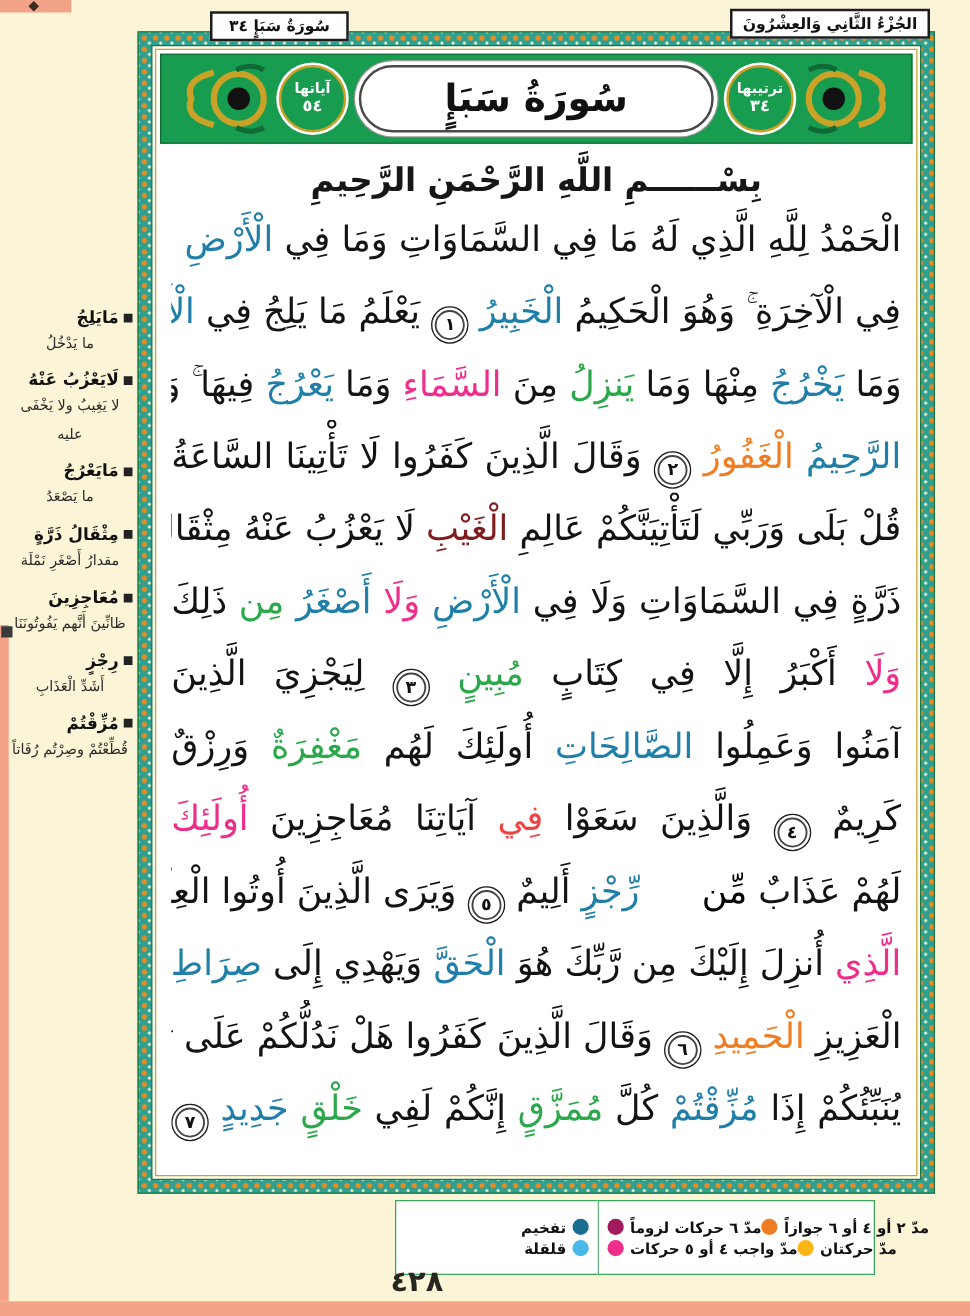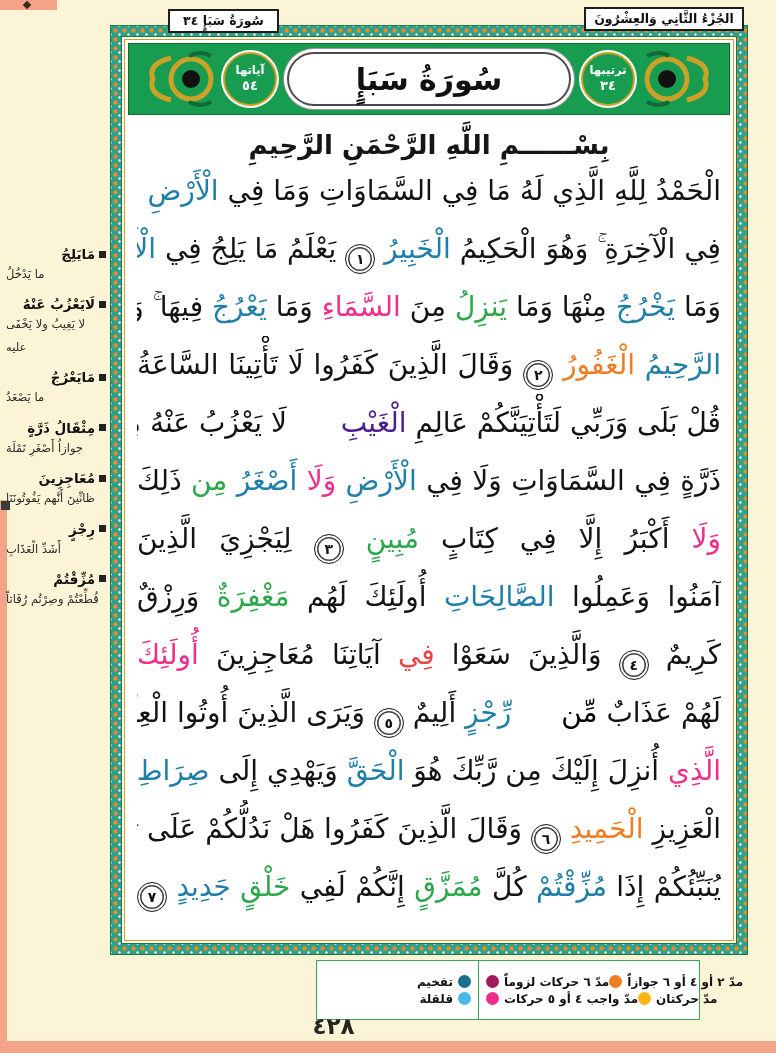--- a/index.html
+++ b/index.html
@@ -90,21 +90,21 @@
     width:30px; height:30px; border-radius:50%;
     border:1.5px solid #1d1d1d;
     box-shadow: inset 0 0 0 2px #fff, inset 0 0 0 3.5px #444;
     font-size:14px; font-weight:bold; color:#111;
     vertical-align:-6px;
   }
 
   
   .margin-notes {
     position:absolute; left:6px; top:246px; width:100px; z-index:2;
-    direction:rtl; text-align:left;
+    direction:rtl; text-align:center;
     display:flex; flex-direction:column; gap:11px;
   }
   .note-word {
     display:flex; align-items:center; justify-content:flex-start; gap:4px;
     font-size:13.5px; font-weight:bold; color:#101010; direction:rtl;
   }
   .note-sq { flex:none; width:7px; height:7px; background:#222; display:inline-block; }
   .note-meaning { font-size:11.5px; color:#2a2a2a; line-height:1.95; margin-top:1px; }
 
   
@@ -181,21 +181,21 @@
       </svg>
     </div>
 
     <div class="quran-area">
       <div class="bismillah">بِسْــــــمِ اللَّهِ الرَّحْمَنِ الرَّحِيمِ</div>
       <div id="quran-lines">
           <div class="q-line"><span>الْحَمْدُ لِلَّهِ الَّذِي لَهُ مَا فِي السَّمَاوَاتِ وَمَا فِي </span><span style="color: rgb(31, 127, 168);">الْأَرْضِ</span><span> وَلَهُ الْحَمْدُ</span></div>
           <div class="q-line"><span>فِي الْآخِرَةِ ۚ وَهُوَ الْحَكِيمُ </span><span style="color: rgb(31, 127, 168);">الْخَبِيرُ</span><span> </span><span class="verse-medallion">١</span><span> يَعْلَمُ مَا يَلِجُ فِي </span><span style="color: rgb(31, 127, 168);">الْأَرْضِ</span></div>
           <div class="q-line"><span>وَمَا </span><span style="color: rgb(31, 127, 168);">يَخْرُجُ</span><span> مِنْهَا وَمَا </span><span style="color: rgb(43, 168, 74);">يَنزِلُ</span><span> مِنَ </span><span style="color: rgb(239, 45, 138);">السَّمَاءِ</span><span> وَمَا </span><span style="color: rgb(31, 127, 168);">يَعْرُجُ</span><span> فِيهَا ۚ وَهُوَ</span></div>
           <div class="q-line"><span style="color: rgb(31, 127, 168);">الرَّحِيمُ</span><span> </span><span style="color: rgb(239, 125, 35);">الْغَفُورُ</span><span> </span><span class="verse-medallion">٢</span><span> وَقَالَ الَّذِينَ كَفَرُوا لَا تَأْتِينَا السَّاعَةُ</span></div>
-          <div class="q-line"><span>قُلْ بَلَى وَرَبِّي لَتَأْتِيَنَّكُمْ عَالِمِ </span><span style="color: #4c1d95; margin-left: 45px;">الْغَيْبِ</span><span>  لَا يَعْزُبُ عَنْهُ مِثْقَالُ</span></div>
+          <div class="q-line"><span>قُلْ بَلَى وَرَبِّي لَتَأْتِيَنَّكُمْ عَالِمِ </span><span style="color: #7f1d1d;">الْغَيْبِ</span><span>  لَا يَعْزُبُ عَنْهُ مِثْقَالُ</span></div>
           <div class="q-line"><span>ذَرَّةٍ فِي السَّمَاوَاتِ وَلَا فِي </span><span style="color: rgb(31, 127, 168);">الْأَرْضِ</span><span> </span><span style="color: rgb(239, 45, 138);">وَلَا</span><span> </span><span style="color: rgb(31, 127, 168);">أَصْغَرُ</span><span> </span><span style="color: rgb(43, 168, 74);">مِن</span><span> ذَلِكَ</span></div>
           <div class="q-line"><span style="color: rgb(239, 45, 138);">وَلَا</span><span> أَكْبَرُ إِلَّا فِي كِتَابٍ </span><span style="color: rgb(43, 168, 74);">مُبِينٍ</span><span> </span><span class="verse-medallion">٣</span><span> لِيَجْزِيَ الَّذِينَ</span></div>
           <div class="q-line"><span>آمَنُوا وَعَمِلُوا </span><span style="color: rgb(31, 127, 168);">الصَّالِحَاتِ</span><span>  أُولَئِكَ لَهُم </span><span style="color: rgb(43, 168, 74);">مَغْفِرَةٌ</span><span> وَرِزْقٌ</span></div>
           <div class="q-line"><span>كَرِيمٌ </span><span class="verse-medallion">٤</span><span> وَالَّذِينَ سَعَوْا </span><span style="color: #ef4444;">فِي</span><span> آيَاتِنَا مُعَاجِزِينَ </span><span style="color: rgb(239, 45, 138);">أُولَئِكَ</span></div>
           <div class="q-line"><span>لَهُمْ عَذَابٌ </span><span style="color: #000000; margin-left: 41px;">مِّن</span><span> </span><span style="color: rgb(31, 127, 168);">رِّجْزٍ</span><span> أَلِيمٌ </span><span class="verse-medallion">٥</span><span> وَيَرَى الَّذِينَ أُوتُوا الْعِلْمَ</span></div>
           <div class="q-line"><span style="color: rgb(239, 45, 138);">الَّذِي</span><span> أُنزِلَ إِلَيْكَ مِن رَّبِّكَ هُوَ </span><span style="color: rgb(31, 127, 168);">الْحَقَّ</span><span> وَيَهْدِي إِلَى </span><span style="color: rgb(31, 127, 168);">صِرَاطِ</span></div>
           <div class="q-line"><span>الْعَزِيزِ </span><span style="color: rgb(239, 125, 35);">الْحَمِيدِ</span><span> </span><span class="verse-medallion">٦</span><span> وَقَالَ الَّذِينَ كَفَرُوا هَلْ نَدُلُّكُمْ عَلَى رَجُلٍ</span></div>
           <div class="q-line"><span>يُنَبِّئُكُمْ إِذَا </span><span style="color: rgb(31, 127, 168);">مُزِّقْتُمْ</span><span> كُلَّ </span><span style="color: rgb(43, 168, 74);">مُمَزَّقٍ</span><span> إِنَّكُمْ لَفِي </span><span style="color: rgb(43, 168, 74);">خَلْقٍ</span><span> </span><span style="color: rgb(31, 127, 168);">جَدِيدٍ</span><span> </span><span class="verse-medallion">٧</span></div>
         </div>
     </div>
@@ -223,21 +223,21 @@
         <span class="note-sq"></span>
         <span>مَايَعْرُجُ</span>
       </div>
       <div class="note-meaning">ما يَصْعَدُ</div>
     </div>
     <div>
       <div class="note-word">
         <span class="note-sq"></span>
         <span>مِثْقَالُ ذَرَّةٍ</span>
       </div>
-      <div class="note-meaning">جوازاُ أَصْغَرِ نَمْلَة</div>
+      <div class="note-meaning">مقدارُ أَصْغَرِ نَمْلَة</div>
     </div>
     <div>
       <div class="note-word">
         <span class="note-sq"></span>
         <span>مُعَاجِزِينَ</span>
       </div>
       <div class="note-meaning">ظانِّينَ أَنَّهم يَفُوتُونَنَا</div>
     </div>
     <div>
       <div class="note-word">

